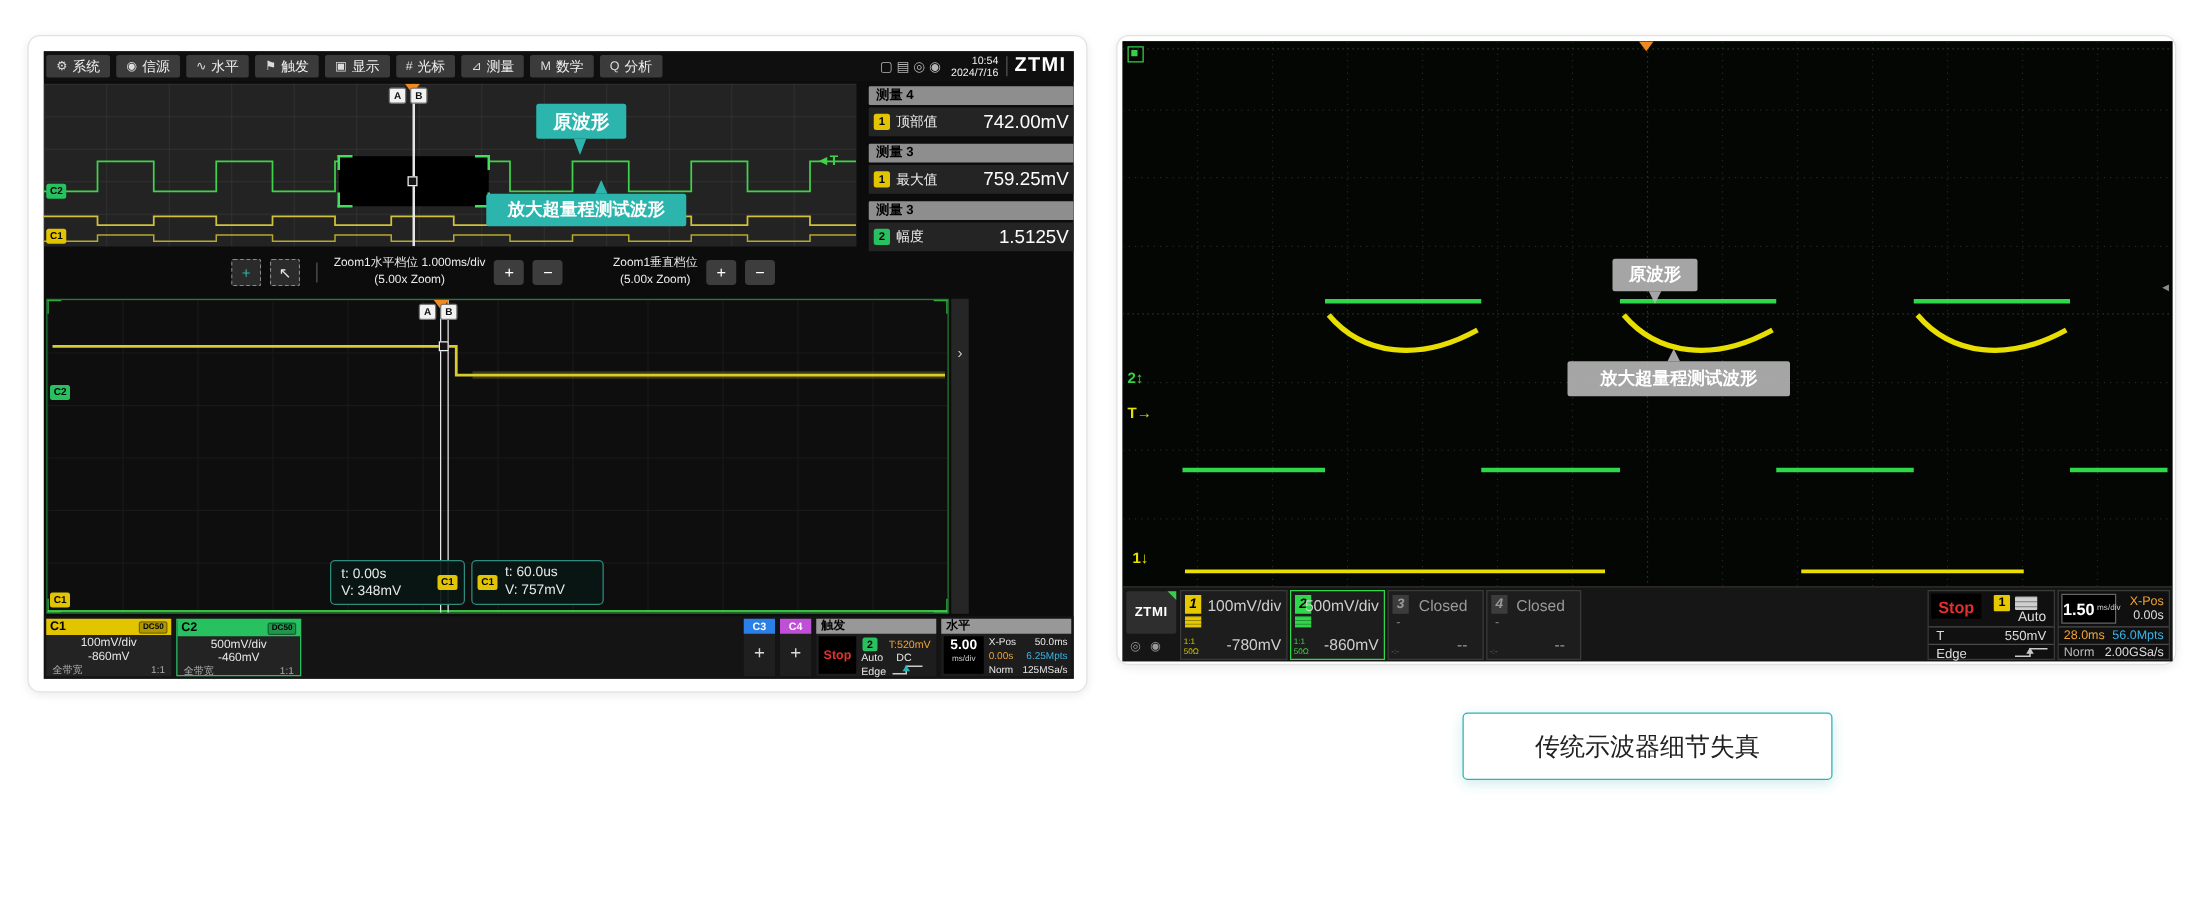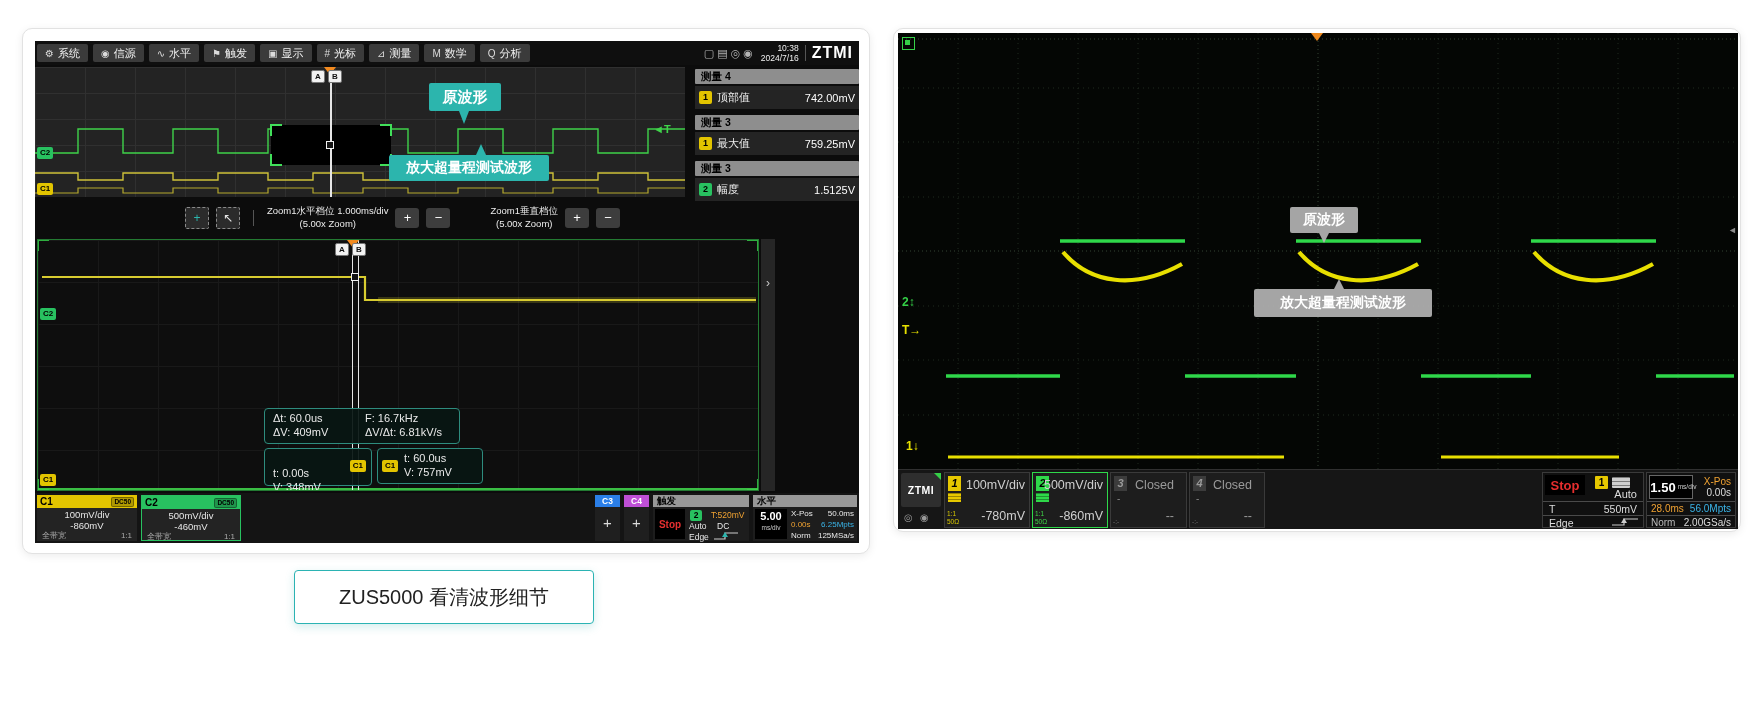--- a/index.html
+++ b/index.html
@@ -37,21 +37,21 @@
   .tail-u{position:absolute;width:0;height:0;border-left:5px solid transparent;border-right:5px solid transparent;border-bottom:11px solid #2cb5ad;}
   .gcallout{position:absolute;background:rgba(183,183,183,.9);color:#fff;font-weight:700;display:flex;align-items:center;justify-content:center;border-radius:2px;white-space:nowrap;}
   .gtail-d{position:absolute;width:0;height:0;border-left:5px solid transparent;border-right:5px solid transparent;border-top:10px solid rgba(183,183,183,.9);}
   .gtail-u{position:absolute;width:0;height:0;border-left:5px solid transparent;border-right:5px solid transparent;border-bottom:10px solid rgba(183,183,183,.9);}
   
   .meas{position:absolute;left:660px;top:28px;width:164px;}
   .mhead{height:15px;background:#8e8e8e;border-radius:1px;color:#000;font-weight:700;font-size:10.5px;line-height:15px;padding-left:6px;margin-bottom:2px;}
   .mrow{height:23px;background:#242424;display:flex;align-items:center;padding:0 4px;gap:5px;margin-bottom:6px;}
   .mbadge{width:13px;height:13px;border-radius:2px;color:#000;font-weight:700;font-size:9px;line-height:13px;text-align:center;}
   .mlabel{color:#ededed;font-size:11px;}
-  .mval{margin-left:auto;color:#fcfcfc;font-size:11px;}
+  .mval{margin-left:auto;color:#fcfcfc;font-size:15px;}
   
   .zbar{position:absolute;left:150px;top:160px;height:34px;display:flex;align-items:center;gap:7px;color:#ececec;}
   .zibtn{width:22px;height:20px;border:1px dashed #8a8a8a;background:#2b2b2b;border-radius:2px;display:flex;align-items:center;justify-content:center;font-size:12px;color:#2cb5ad;}
   .ztxt{font-size:9.5px;line-height:1.35;text-align:center;white-space:nowrap;}
   .zbtn{width:24px;height:20px;background:#3d3d3d;border-radius:3px;color:#fff;font-size:13px;line-height:20px;text-align:center;}
   
   .cbox{position:absolute;background:rgba(8,22,18,.93);border:1px solid #2e8c7e;border-radius:4px;color:#eaeaea;font-size:11px;box-sizing:border-box;}
   
   .bbar{position:absolute;left:0;top:452px;width:824px;height:50px;background:#141414;}
   .chbox{position:absolute;top:2px;height:46px;background:#232323;box-sizing:border-box;}
@@ -120,21 +120,21 @@
         <div class="tbtn">
             <span class="ic">Q</span>
             <span>分析</span>
           </div>
         <div style="margin-left:auto;display:flex;align-items:center;">
           <span class="sic">▢</span>
           <span class="sic">▤</span>
           <span class="sic">◎</span>
           <span class="sic">◉</span>
           <div class="timeblk">
-            <div>10:38</div>
+            <div>10:54</div>
             <div>2024/7/16</div>
           </div>
           <div class="vdiv"></div>
           <span class="logo">ZTMI</span>
         </div>
       </div>
 
       <div class="uparea">
         <svg width="650" height="130" style="position:absolute;left:0;top:0;">
           <polyline points="0,86 43,86 43,62 88,62 88,86 138,86 138,62 183,62 183,86 233,86 233,62 278,62 278,86 328,86 328,62 373,62 373,86 423,86 423,62 468,62 468,86 518,86 518,62 563,62 563,86 613,86 613,62 650,62" fill="none" stroke="#3fd24a" stroke-width="1.4"></polyline>
@@ -223,31 +223,21 @@
         </svg>
         <div class="cursorline" style="left:314px;top:0;height:252px;width:1.2px;"></div>
         <div class="cursorline" style="left:319.5px;top:0;height:252px;width:1.2px;"></div>
         <div class="tri-o" style="left:309px;top:0;"></div>
         <div class="ab" style="left:297px;top:3px;">A</div>
         <div class="ab" style="left:314px;top:3px;">B</div>
         <div class="handle" style="left:313px;top:33px;"></div>
         <div class="chipC" style="left:2px;top:68px;background:#28c160;">C2</div>
         <div class="chipC" style="left:2px;top:234px;background:#e2c400;">C1</div>
 
-        <div class="cbox" style="left:226px;top:168px;width:196px;height:36px;padding:3px 8px;">
-          <div style="display:flex;">
-              <span style="width:92px;">Δt: 60.0us</span>
-              <span>F: 16.7kHz</span>
-            </div>
-          <div style="display:flex;margin-top:2px;">
-              <span style="width:92px;">ΔV: 409mV</span>
-              <span>ΔV/Δt: 6.81kV/s</span>
-            </div>
-        </div>
-        <div class="cbox" style="left:226px;top:208px;width:108px;height:36px;padding:18px 8px;">
+        <div class="cbox" style="left:226px;top:208px;width:108px;height:36px;padding:4px 8px;">
           <div>t: 0.00s</div>
           <div style="margin-top:2px;">V: 348mV</div>
           <div class="chipC" style="right:5px;top:11px;left:auto;background:#e2c400;position:absolute;">C1</div>
         </div>
         <div class="cbox" style="left:339px;top:208px;width:106px;height:36px;padding:3px 8px 3px 26px;">
           <div class="chipC" style="left:4px;top:11px;background:#e2c400;position:absolute;">C1</div>
           <div>t: 60.0us</div>
           <div style="margin-top:2px;">V: 757mV</div>
         </div>
       </div>
@@ -447,17 +437,17 @@
           <span class="abs" style="left:4px;top:30px;color:#f0a232;font-size:10px;">28.0ms</span>
           <span class="abs" style="right:4px;top:30px;color:#3ab4e8;font-size:10px;margin-left:27px;">56.0Mpts</span>
           <div class="abs" style="left:0;top:42px;width:100%;border-top:1px solid #4a4a4a;"></div>
           <span class="abs" style="left:4px;top:44px;color:#bbb;font-size:10px;">Norm</span>
           <span class="abs" style="right:4px;top:44px;color:#ddd;font-size:10px;">2.00GSa/s</span>
         </div>
       </div>
     </div>
   </div>
 
-  <div class="caption" style="left:294px;width:300px;">
-      <span>ZUS5000 看清波形细节</span>
+  <div class="caption" style="left:1170px;width:296px;">
+      <span>传统示波器细节失真</span>
     </div>
 
 </div>
 
 </body></html>

